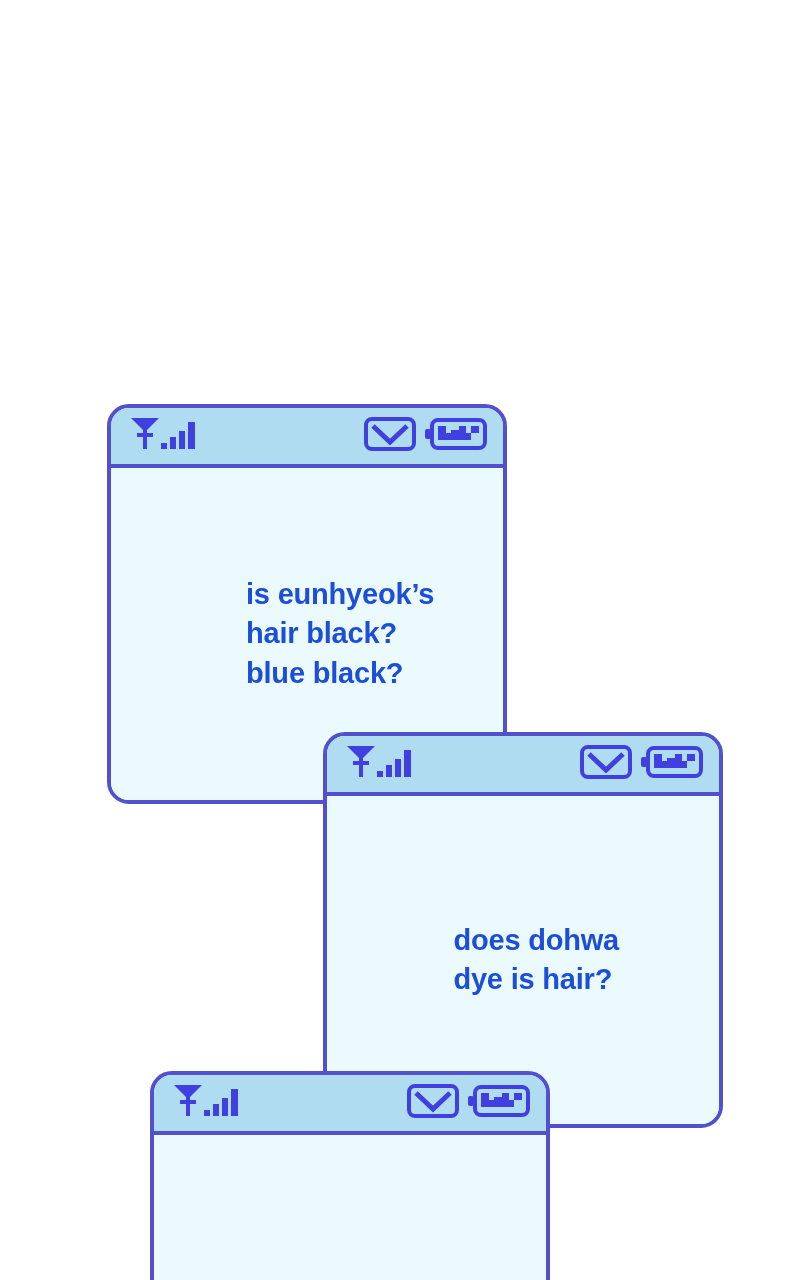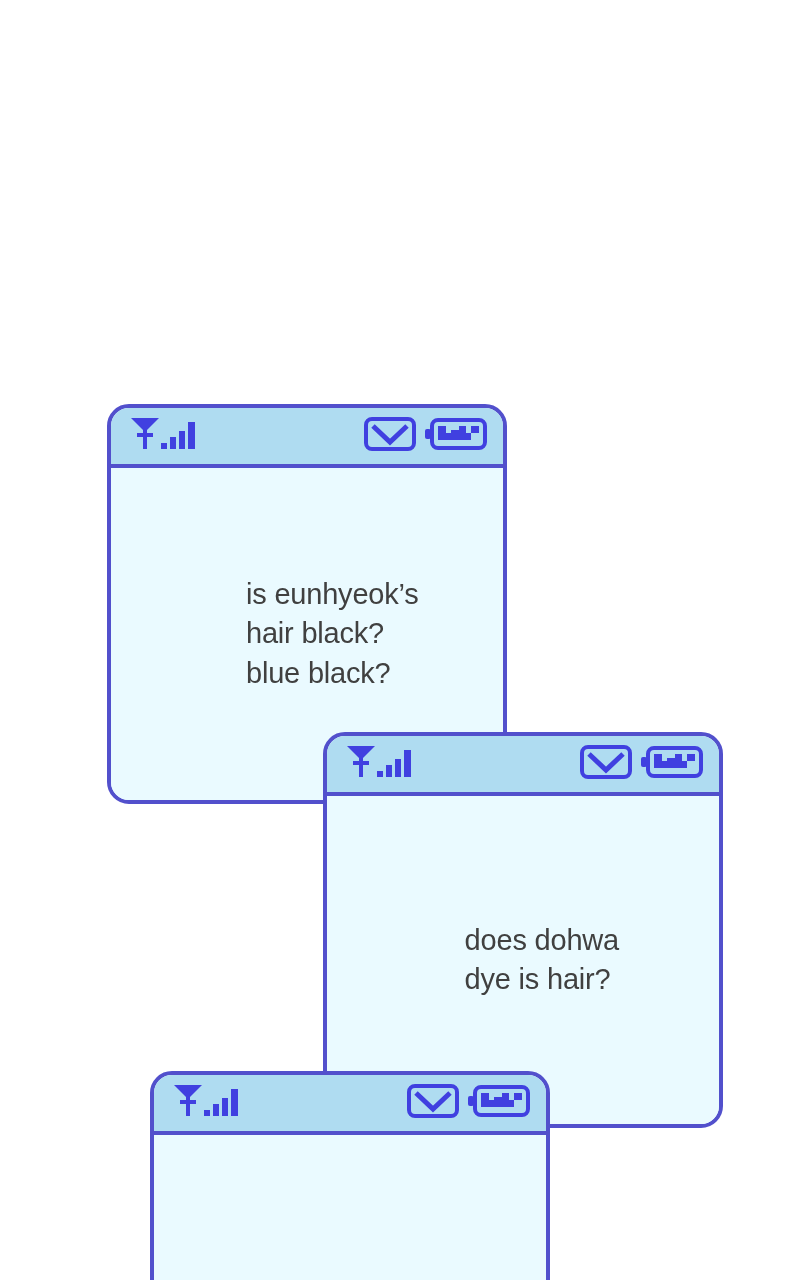--- a/index.html
+++ b/index.html
@@ -53,24 +53,24 @@
     padding: 0 26px;
     display: flex;
     flex-direction: column;
     justify-content: center;
   }
 
   .card-body.align-left   { align-items: flex-start; text-align: left; }
   .card-body.align-right  { align-items: flex-end;   text-align: left; padding-left: 27px; }
 
   .msg {
-    color: #404040;
+    color: #1d4ed8;
     font-size: 29px;
     line-height: 1.36;
-    font-weight: 400;
+    font-weight: 700;
     letter-spacing: -0.2px;
     white-space: pre-wrap;
     font-family: "Liberation Sans", sans-serif;
   }
 
   
   .status-left {
     display: flex;
     align-items: flex-end;
     gap: 0;

